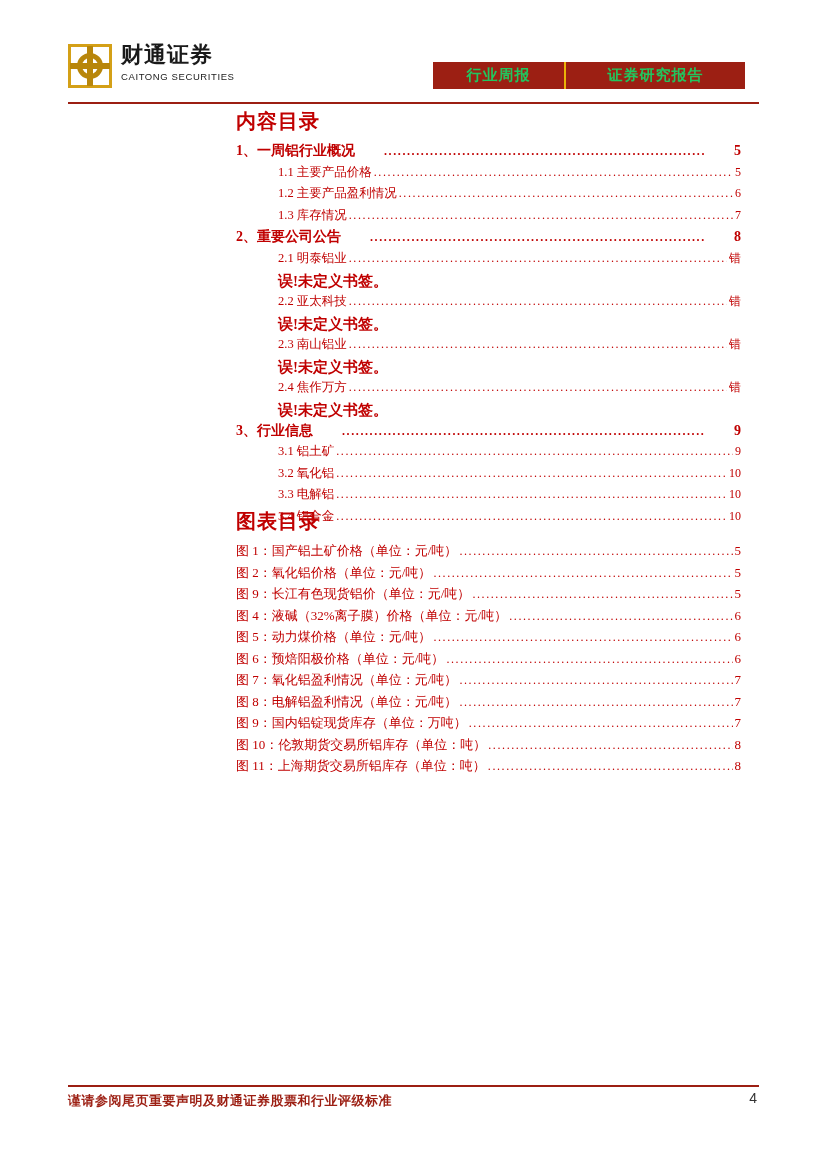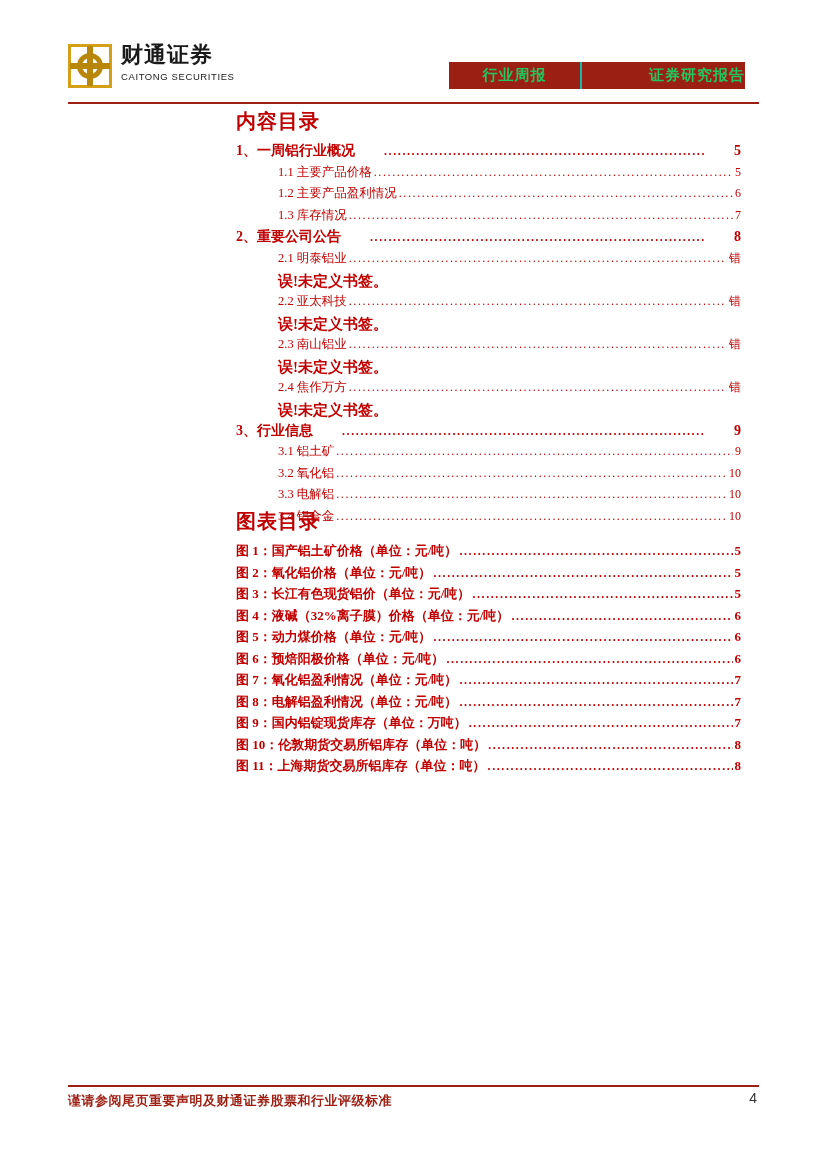--- a/index.html
+++ b/index.html
@@ -107,21 +107,21 @@
     background: #9c1f13;
     color: #22c55e;
     font-family: "Liberation Serif", serif;
     font-size: 15px;
     font-weight: bold;
     text-align: center;
     letter-spacing: 1px;
     box-sizing: border-box;
   }
   .tag-1 { width: 131px; }
-  .tag-2 { width: 165px; border-left: 2px solid #14b8a6; text-align: right; }
+  .tag-2 { width: 181px; border-left: 2px solid #eab308; }
   .header-rule {
     position: absolute;
     left: 68px;
     top: 102px;
     width: 691px;
     height: 2px;
     background: #9c1f13;
   }
 
   
@@ -195,21 +195,21 @@
     left: 236px;
     top: 434px;
     width: 505px;
   }
   .fig-row {
     display: flex;
     align-items: baseline;
     font-family: "Liberation Serif", serif;
     color: #c00000;
     font-size: 13px;
-    font-weight: bold;
+    font-weight: normal;
     white-space: nowrap;
     height: 21.5px;
   }
   .fig-row .label { flex: 0 0 auto; }
   .fig-row .dots {
     flex: 1 1 auto;
     overflow: hidden;
     white-space: nowrap;
     margin: 0 2px;
     letter-spacing: 1.6px;
@@ -362,21 +362,21 @@
           <span class="label">图 1：国产铝土矿价格（单位：元/吨）</span>
           <span class="dots">........................................................................................................................</span>
           <span class="page-no">5</span>
         </div>
         <div class="fig-row">
           <span class="label">图 2：氧化铝价格（单位：元/吨）</span>
           <span class="dots">........................................................................................................................</span>
           <span class="page-no">5</span>
         </div>
         <div class="fig-row">
-          <span class="label">图 3：长江有色现货铝价（单位：元/吨）</span>
+          <span class="label">图 9：长江有色现货铝价（单位：元/吨）</span>
           <span class="dots">........................................................................................................................</span>
           <span class="page-no">5</span>
         </div>
         <div class="fig-row">
           <span class="label">图 4：液碱（32%离子膜）价格（单位：元/吨）</span>
           <span class="dots">........................................................................................................................</span>
           <span class="page-no">6</span>
         </div>
         <div class="fig-row">
           <span class="label">图 5：动力煤价格（单位：元/吨）</span>

